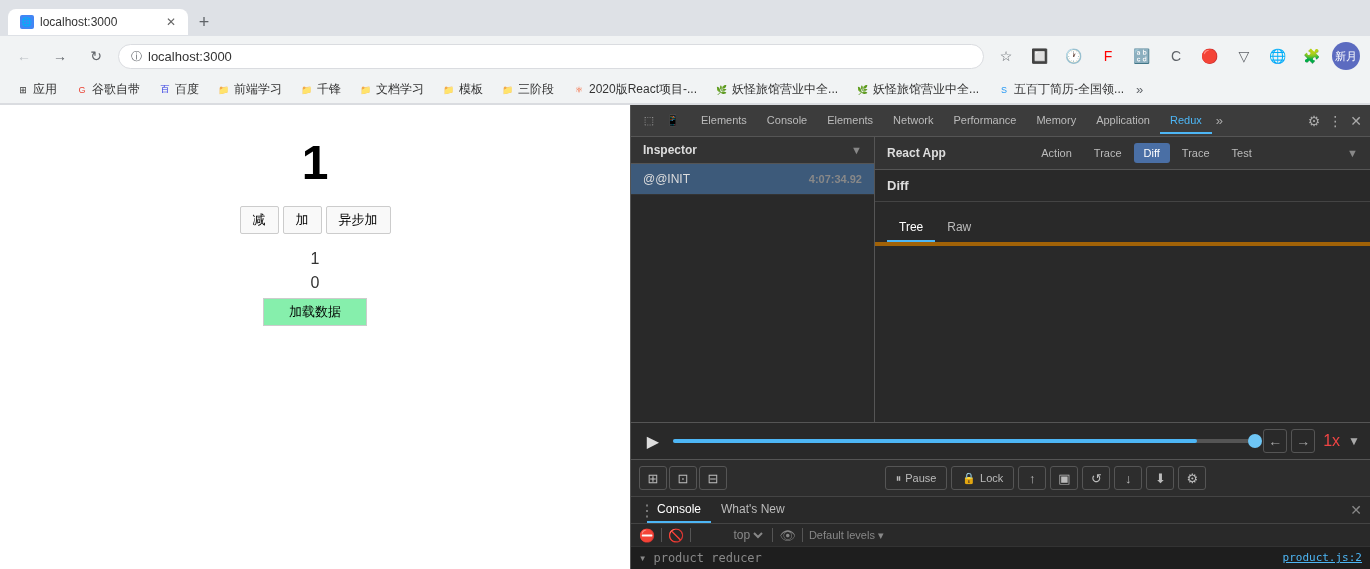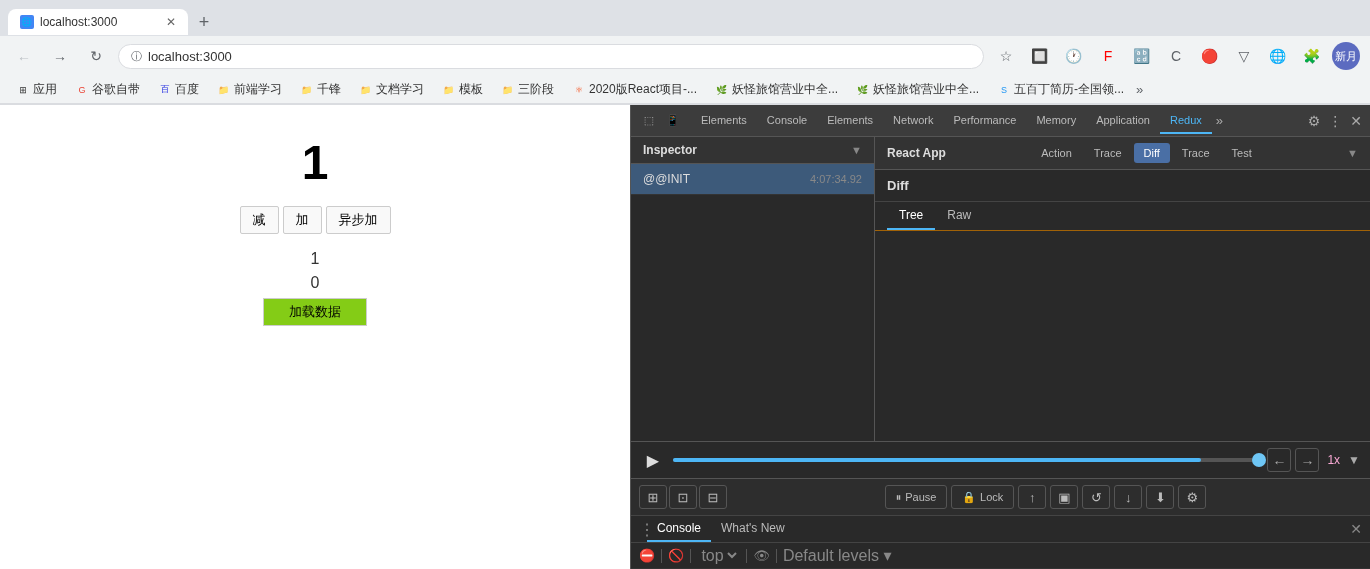--- a/index.html
+++ b/index.html
@@ -27,21 +27,21 @@
     
     .main-area { display: flex; flex: 1; overflow: hidden; }
 
     
     .page-content { flex: 1; background: #fff; display: flex; flex-direction: column; align-items: center; padding: 30px 20px; }
     .counter-value { font-size: 48px; font-weight: bold; color: #000; margin-bottom: 16px; }
     .btn-group { display: flex; gap: 4px; margin-bottom: 16px; }
     .page-btn { padding: 4px 12px; border: 1px solid #ccc; background: #f9f9f9; cursor: pointer; font-size: 13px; border-radius: 2px; }
     .sub-value { font-size: 16px; color: #333; margin-bottom: 6px; }
     .sub-value2 { font-size: 16px; color: #333; margin-bottom: 6px; }
-    .load-btn { padding: 4px 25px; border: 1px solid #ccc; background: #84cc16; cursor: pointer; font-size: 13px; text-align: center; }
+    .load-btn { padding: 4px 25px; border: 1px solid #ccc; background: #86efac; cursor: pointer; font-size: 13px; text-align: center; }
 
     
     .devtools { width: 740px; background: #292929; display: flex; flex-direction: column; border-left: 1px solid #555; }
     .devtools-tabs { display: flex; align-items: center; background: #3c3c3c; border-bottom: 1px solid #555; padding: 0 8px; min-height: 32px; }
     .devtools-tab { padding: 6px 10px; font-size: 11px; color: #bbb; cursor: pointer; border-bottom: 2px solid transparent; white-space: nowrap; }
     .devtools-tab.active { color: #4db6f5; border-bottom-color: #4db6f5; }
     .devtools-icons { display: flex; gap: 4px; margin-right: 8px; }
     .devtools-icon { width: 20px; height: 20px; display: flex; align-items: center; justify-content: center; color: #aaa; cursor: pointer; font-size: 11px; }
     .devtools-more { color: #aaa; font-size: 13px; cursor: pointer; margin-left: 4px; }
     .devtools-settings { margin-left: auto; display: flex; gap: 8px; }
@@ -54,67 +54,67 @@
     .redux-title { color: #ddd; font-size: 12px; font-weight: bold; }
     .redux-dropdown { color: #888; font-size: 11px; cursor: pointer; }
 
     .filter-input { padding: 5px 10px; background: #1e1e1e; border: none; border-bottom: 1px solid #555; color: #888; font-size: 12px; width: 100%; outline: none; }
     .filter-input::placeholder { color: #666; }
 
     .action-list { flex: 1; overflow-y: auto; }
     .action-item { display: flex; justify-content: space-between; align-items: center; padding: 8px 12px; border-bottom: 1px solid #333; cursor: pointer; }
     .action-item.selected { background: #3d5a7a; }
     .action-name { color: #ddd; font-size: 12px; }
-    .action-time { color: #888; font-size: 11px; }
+    .action-time { color: #888; font-size: 11px; font-weight: bold; }
 
     
     .redux-right { flex: 1; display: flex; flex-direction: column; background: #292929; }
     .redux-right-header { display: flex; align-items: center; justify-content: space-between; padding: 6px 12px; background: #333; border-bottom: 1px solid #555; }
     .react-app-title { color: #ddd; font-size: 12px; font-weight: bold; }
 
     .diff-tabs { display: flex; align-items: center; gap: 2px; }
     .diff-tab { padding: 4px 10px; font-size: 11px; color: #bbb; cursor: pointer; border-radius: 3px; }
     .diff-tab.active { background: #4a6fa5; color: #fff; }
     .diff-section-title { color: #ddd; font-size: 13px; font-weight: bold; padding: 8px 12px; border-bottom: 1px solid #444; }
 
-    .tree-raw-tabs { display: flex; border-bottom: 1px solid #a16207; padding: 0 12px; }
+    .tree-raw-tabs { display: flex; border-bottom: 4px solid #a16207; padding: 0 12px; margin-top: 12px; }
     .tree-raw-tab { padding: 6px 12px; font-size: 12px; color: #bbb; cursor: pointer; border-bottom: 2px solid transparent; }
     .tree-raw-tab.active { color: #fff; border-bottom-color: #4db6f5; }
 
     .diff-content { flex: 1; padding: 12px; color: #888; font-size: 12px; font-family: monospace; }
 
     
     .playback-bar { display: flex; align-items: center; padding: 6px 10px; background: #292929; border-top: 1px solid #555; gap: 8px; }
     .play-btn { width: 24px; height: 24px; background: transparent; border: none; cursor: pointer; color: #ddd; font-size: 16px; display: flex; align-items: center; justify-content: center; }
     .timeline { flex: 1; height: 4px; background: #555; border-radius: 2px; position: relative; cursor: pointer; }
     .timeline-progress { width: 90%; height: 100%; background: #4db6f5; border-radius: 2px; }
     .timeline-thumb { width: 14px; height: 14px; background: #6ec6f5; border-radius: 50%; position: absolute; right: -7px; top: -5px; }
     .nav-btns { display: flex; gap: 4px; }
     .nav-arrow { width: 24px; height: 24px; background: transparent; border: 1px solid #555; cursor: pointer; color: #aaa; font-size: 14px; display: flex; align-items: center; justify-content: center; border-radius: 3px; }
-    .speed-label { color: #f9a8d4; font-size: 12px; }
+    .speed-label { color: #ef4444; font-size: 16px; }
     .speed-down { color: #aaa; font-size: 12px; cursor: pointer; }
 
     
     .action-btns-bar { display: flex; align-items: center; justify-content: center; gap: 2px; padding: 6px 8px; background: #2d2d2d; border-top: 1px solid #555; }
     .action-btn { padding: 4px 10px; background: transparent; border: 1px solid #555; border-radius: 3px; color: #bbb; font-size: 11px; cursor: pointer; display: flex; align-items: center; gap: 4px; }
     .action-btn-single { width: 28px; height: 24px; background: transparent; border: 1px solid #555; border-radius: 3px; color: #bbb; font-size: 13px; cursor: pointer; display: flex; align-items: center; justify-content: center; }
 
     
     .console-area { background: #1e1e1e; border-top: 1px solid #444; display: flex; flex-direction: column; }
     .console-tabs-bar { display: flex; align-items: center; padding: 0 8px; background: #292929; border-bottom: 1px solid #444; }
     .console-tab { padding: 5px 10px; font-size: 12px; color: #bbb; cursor: pointer; border-bottom: 2px solid transparent; }
     .console-tab.active { color: #fff; border-bottom-color: #4db6f5; }
     .console-close { margin-left: auto; color: #888; cursor: pointer; font-size: 14px; }
     .console-toolbar { display: flex; align-items: center; gap: 6px; padding: 3px 8px; background: #292929; border-bottom: 1px solid #333; }
     .console-toolbar-icon { color: #888; cursor: pointer; font-size: 13px; }
     .console-separator { width: 1px; height: 14px; background: #555; }
-    .console-select { background: transparent; border: none; color: #888; font-size: 16px; cursor: pointer; }
+    .console-select { background: transparent; border: none; color: #888; font-size: 12px; cursor: pointer; margin-left: 32px; }
     .console-eye { color: #888; cursor: pointer; font-size: 13px; }
     .console-filter { flex: 1; background: transparent; border: none; color: #888; font-size: 12px; outline: none; }
-    .console-levels { color: #888; font-size: 16px; cursor: pointer; }
+    .console-levels { color: #888; font-size: 11px; cursor: pointer; }
     .console-content { padding: 4px 8px; font-size: 12px; color: #888; font-family: monospace; display: flex; justify-content: space-between; }
     .console-link { color: #4db6f5; cursor: pointer; text-decoration: underline; font-size: 11px; }
   </style>
 </head>
 <body>
 
 <div class="browser-chrome">
 
   <div class="tab-bar">
     <div class="tab-active">
@@ -326,16 +326,20 @@
         <span class="console-toolbar-icon">🚫</span>
         <div class="console-separator"></div>
         <select class="console-select">
           <option>top</option>
         </select>
         <div class="console-separator"></div>
         <span class="console-eye">👁</span>
         <div class="console-separator"></div>
         <span class="console-levels">Default levels ▾</span>
       </div>
+      <div class="console-content">
+        <span>▾ product reducer</span>
+        <span class="console-link">product.js:2</span>
+      </div>
     </div>
 
   </div>
 </div>
 
 </body></html>

